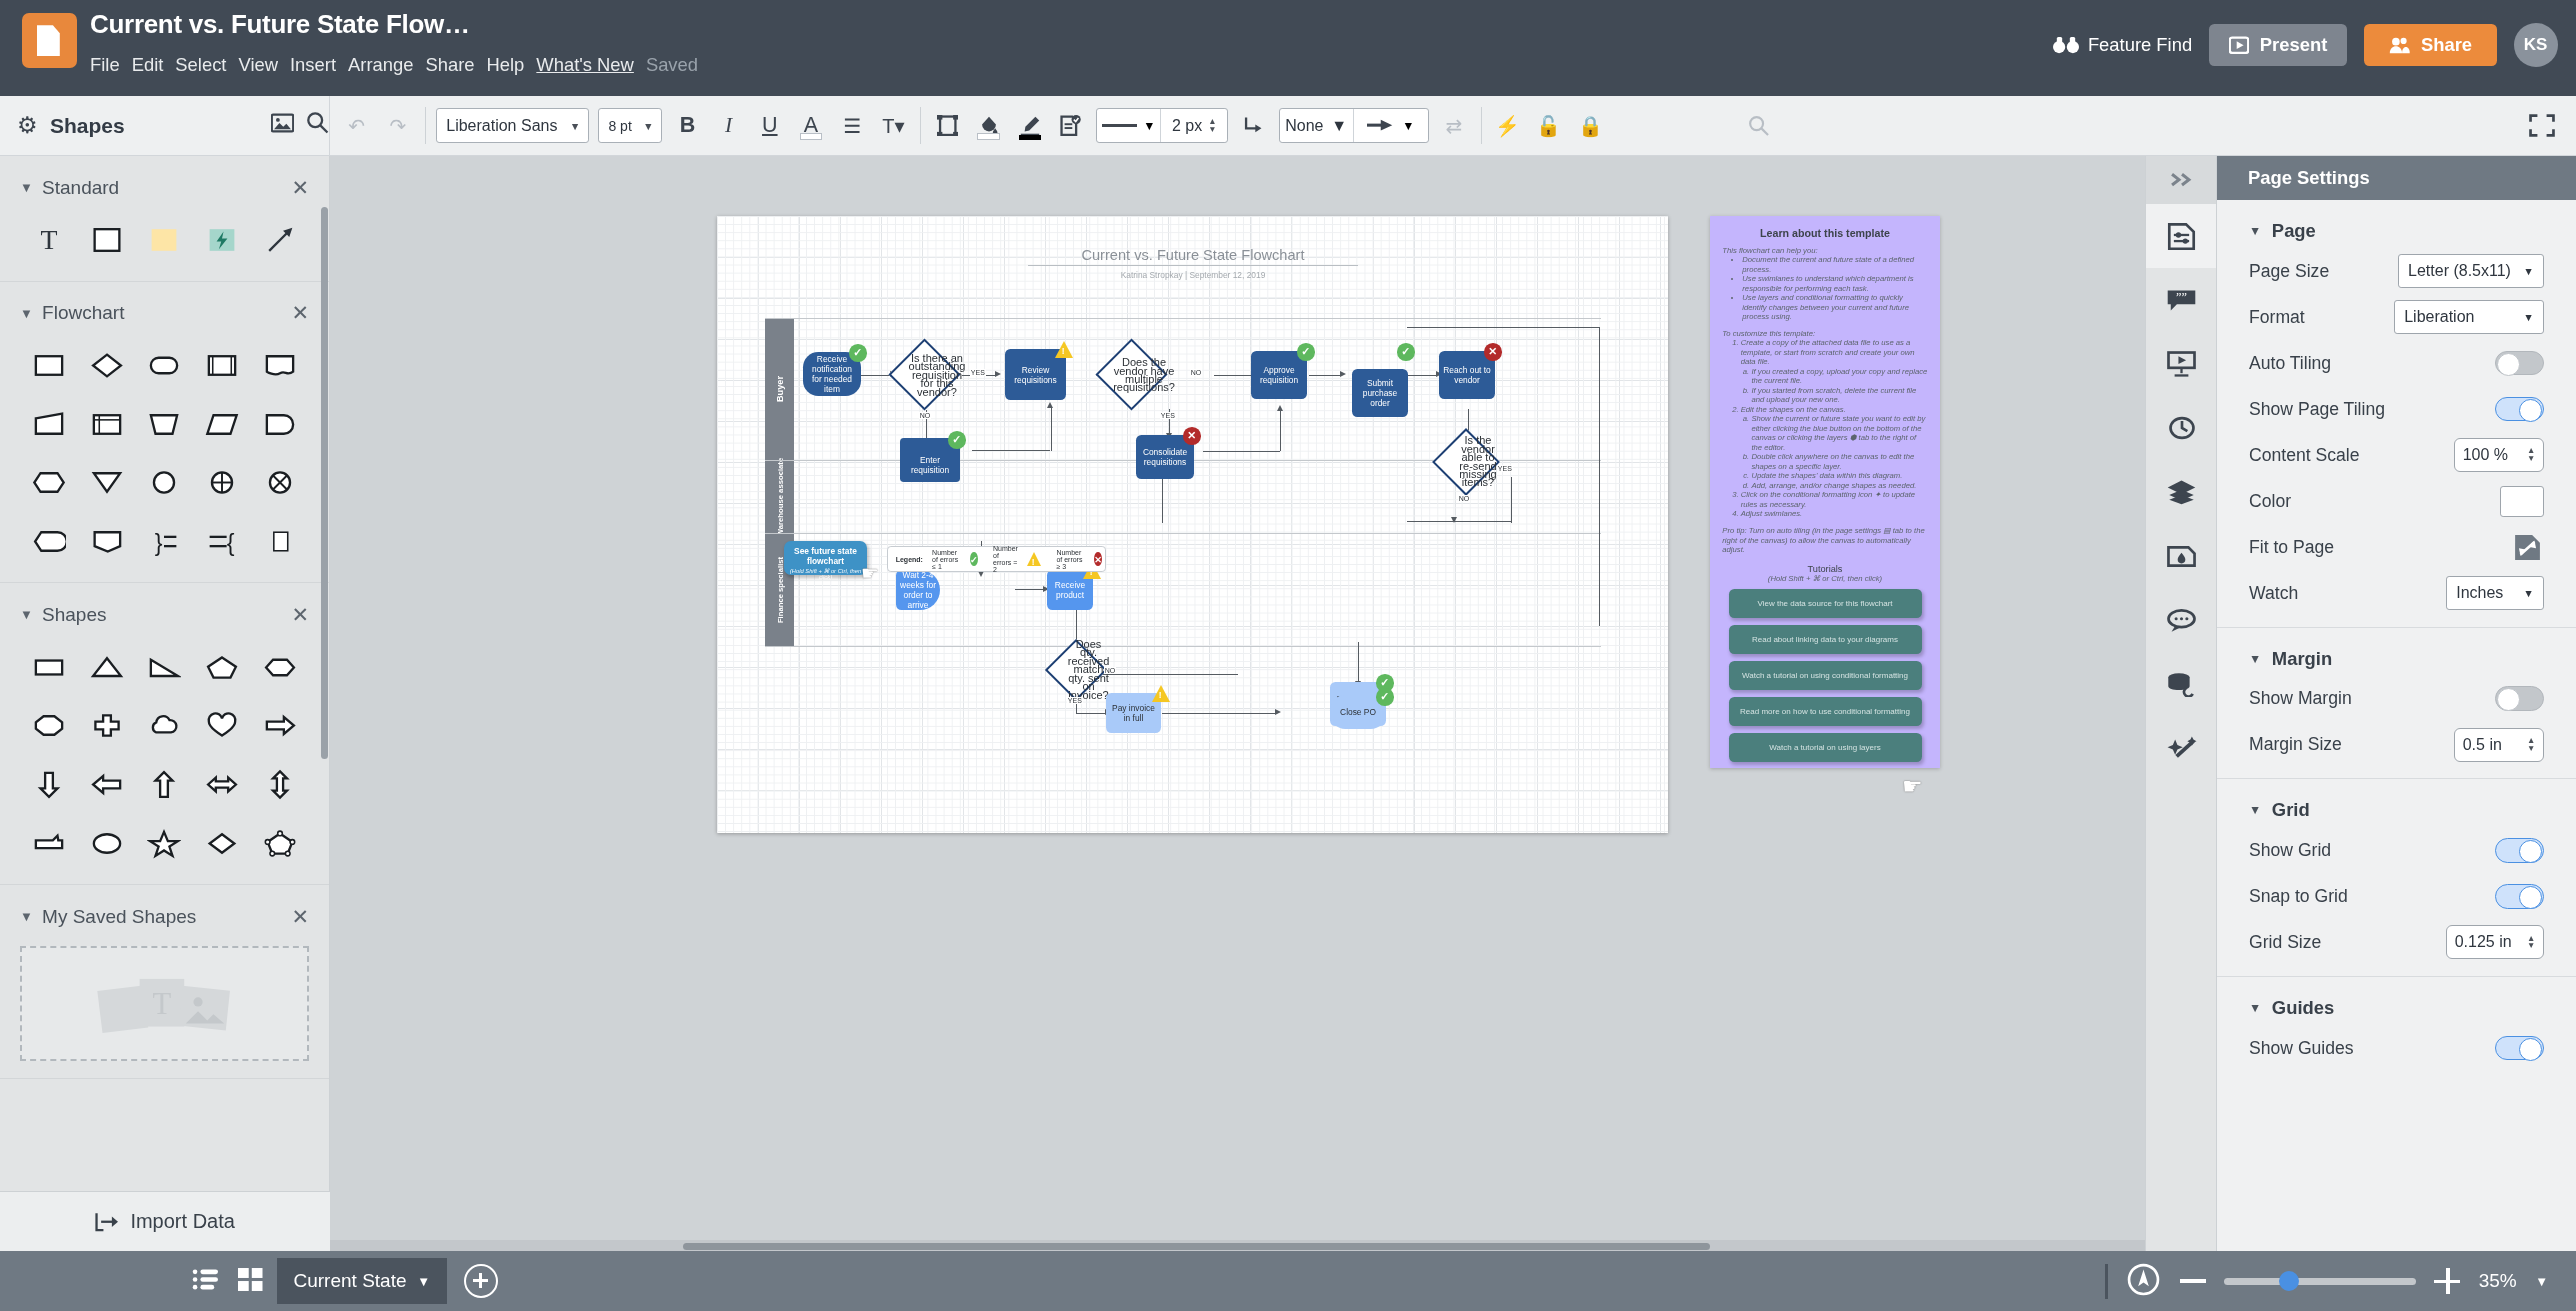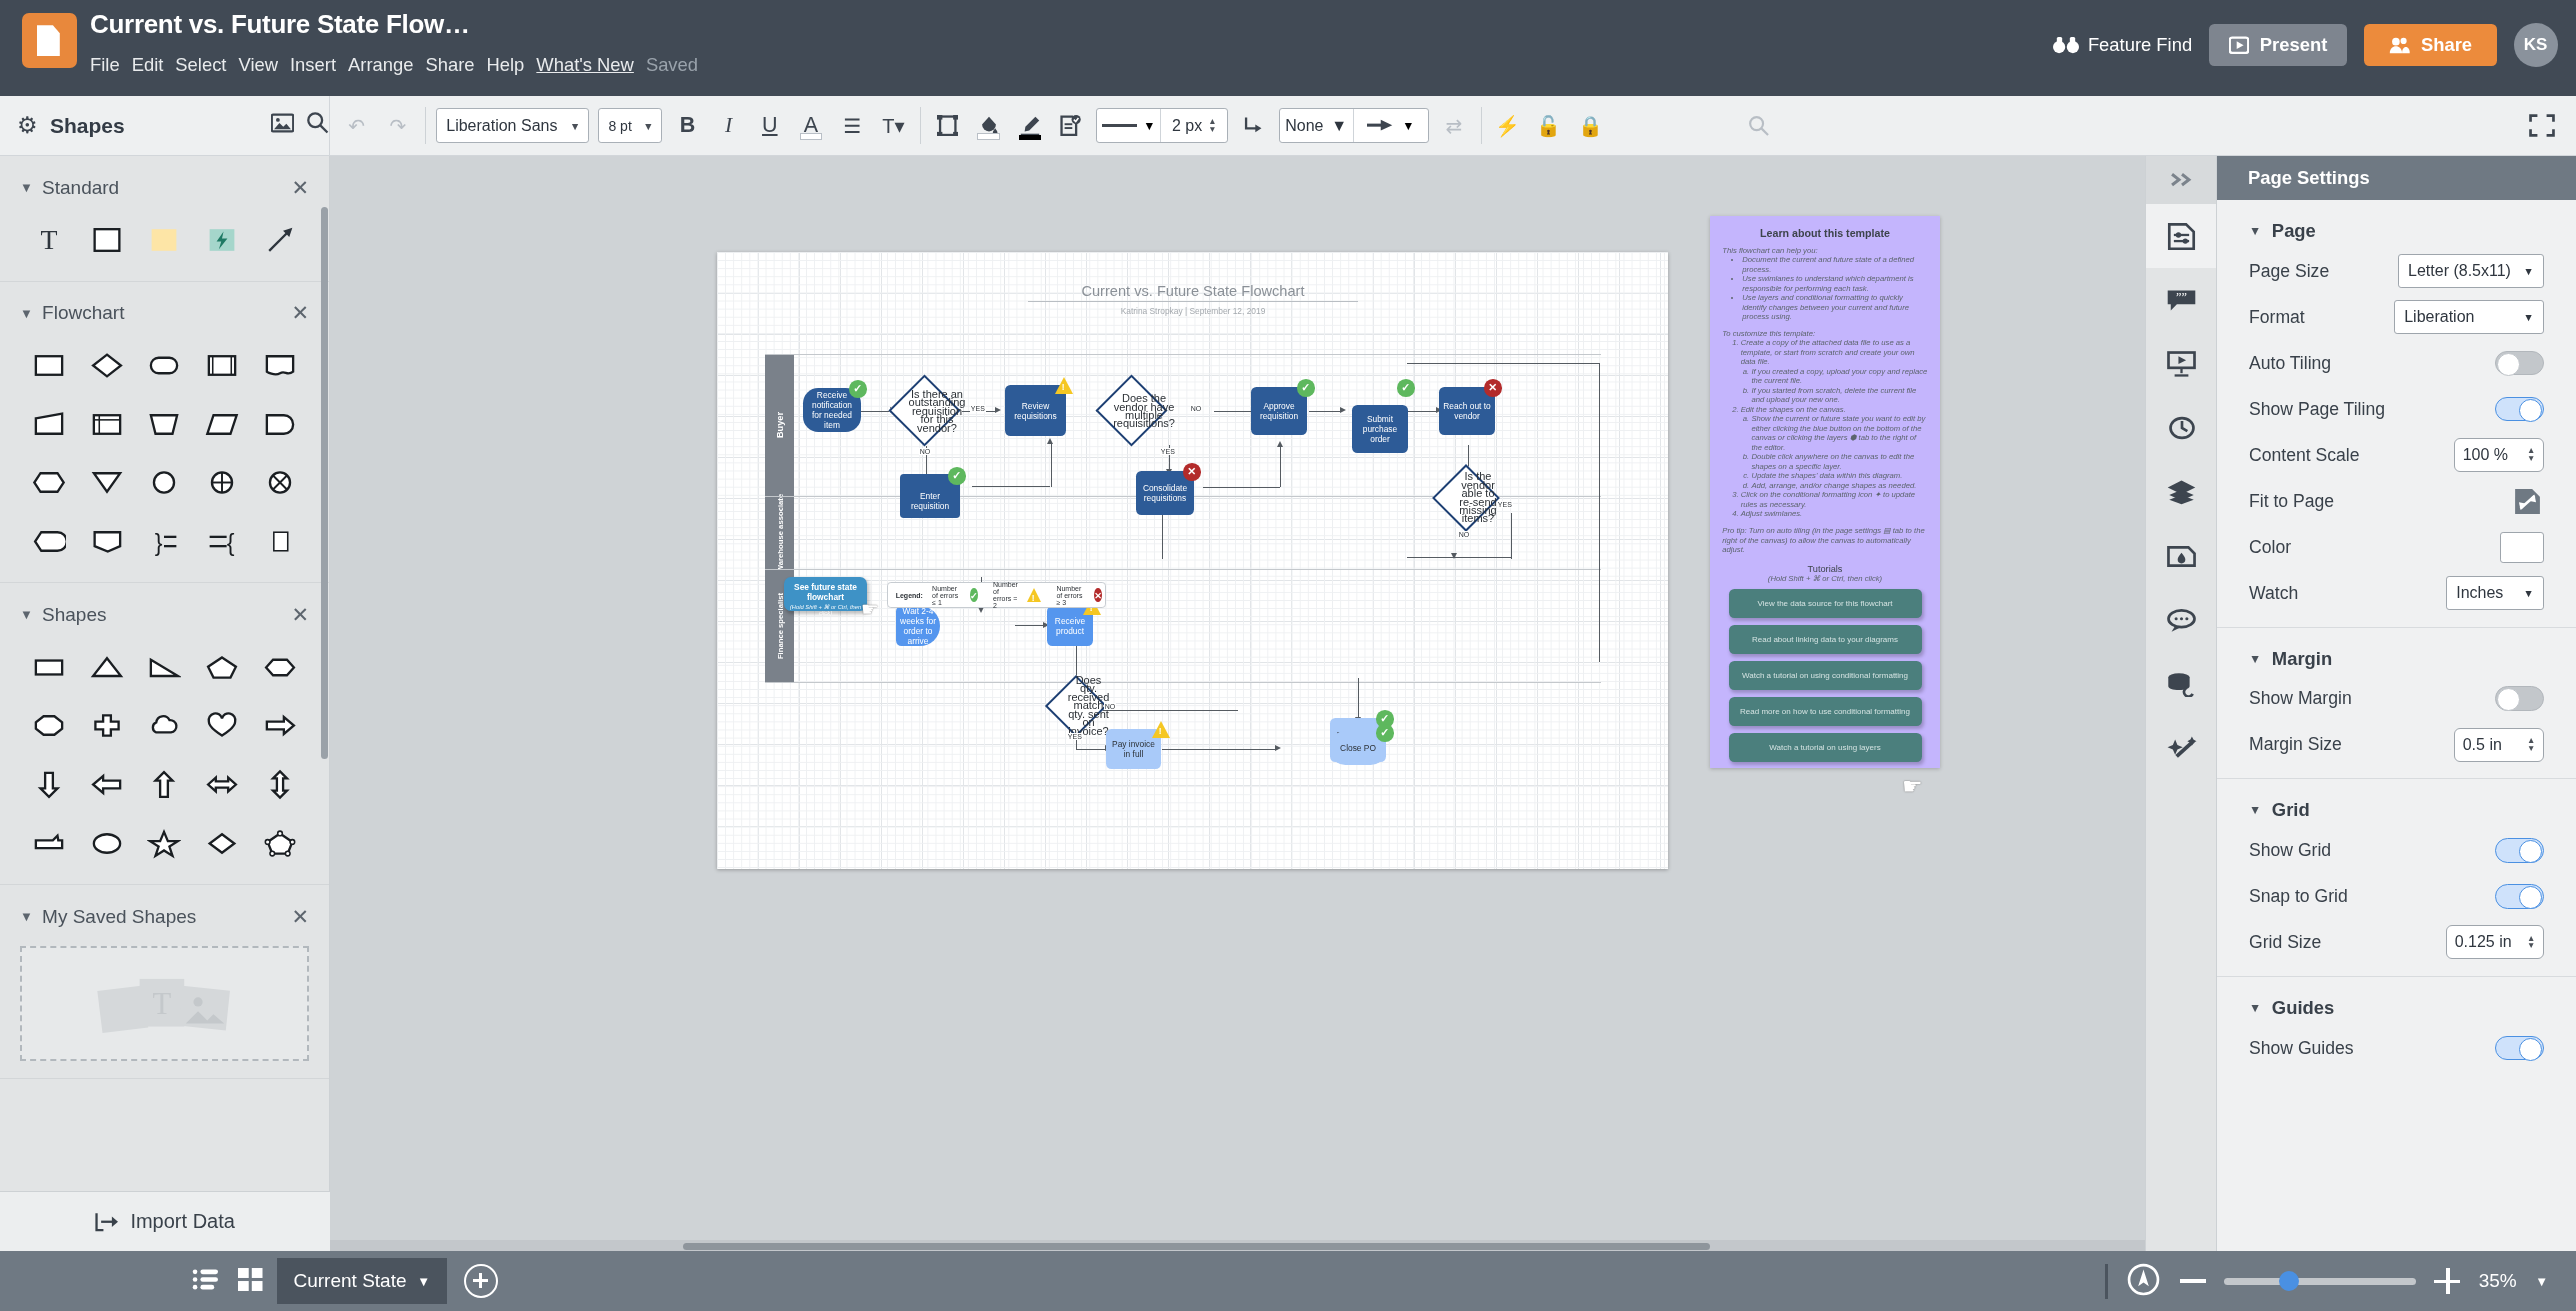--- a/index.html
+++ b/index.html
@@ -88,21 +88,21 @@
 
   
   .canvaswrap { position:absolute; left:330px; top:156px; right:127px; bottom:60px; background:#cfd3d6;
     overflow:hidden; }
   .page { position:absolute; left:387px; top:60px; width:951px; height:617px; background:#fff;
     box-shadow:0 0.8px 3.8px rgba(0,0,0,.28);
     background-image:linear-gradient(to right,#eef0f2 0.8px,transparent 0.8px),
                      linear-gradient(to bottom,#eef0f2 0.8px,transparent 0.8px),
                      linear-gradient(to right,#e2e5e8 0.8px,transparent 0.8px),
                      linear-gradient(to bottom,#e2e5e8 0.8px,transparent 0.8px);
-    background-size:8.1px 8.1px,8.1px 8.1px,41px 41px,41px 41px;margin-top:36px; }
+    background-size:8.1px 8.1px,8.1px 8.1px,41px 41px,41px 41px; }
   .fc-title { position:absolute; left:311px; top:31px; width:330px; text-align:center; font-size:14.6px;
     color:#8a9097; border-bottom:0.8px solid #b9bec3; padding-bottom:2.3px; }
   .fc-sub { position:absolute; left:311px; top:54px; width:330px; text-align:center; font-size:8.4px;
     color:#a4a9ae; }
   .lane { position:absolute; background:#7a818a; }
   .lane span { position:absolute; left:50%; top:50%; transform:translate(-50%,-50%) rotate(-90deg);
     white-space:nowrap; color:#fff; font-size:9.2px; font-weight:bold; }
   .laneline { position:absolute; background:#c4c8cc; height:0.8px; }
   .node { position:absolute; display:flex; align-items:center; justify-content:center; text-align:center;
     color:#fff; font-size:8.4px; line-height:10px; padding:3.1px; cursor:pointer; }
@@ -1047,33 +1047,33 @@
       <span class="k">Content Scale</span>
       <div class="rp-num" style="width:90px;">
         <span>100 %</span>
         <span class="spin">
             <span>▲</span>
             <span>▼</span>
           </span>
         </div>
     </div>
     <div class="rp-row">
+      <span class="k">Color</span>
+      <div class="colorswatch"></div>
+    </div>
+    <div class="rp-row">
       <span class="k">Fit to Page</span>
       <div class="fitbtn">
         <svg width="31" height="31" viewBox="0 0 40 40">
             <path d="M4 4h22l10 10v22H4z" fill="#6f7983"></path>
             <line x1="11" y1="29" x2="29" y2="13" stroke="#fff" stroke-width="3.5"></line>
             <polygon points="29,11 31,21 21,19" fill="#fff"></polygon>
             <polygon points="11,31 9,21 19,23" fill="#fff"></polygon>
           </svg>
         </div>
-    </div>
-    <div class="rp-row">
-      <span class="k">Color</span>
-      <div class="colorswatch"></div>
     </div>
     <div class="rp-row">
       <span class="k">Watch</span>
       <div class="rp-sel" style="width:98px;">
         <span>Inches</span>
         <span style="font-size:10.7px;">▼</span>
         </div>
     </div>
   </div>
 

